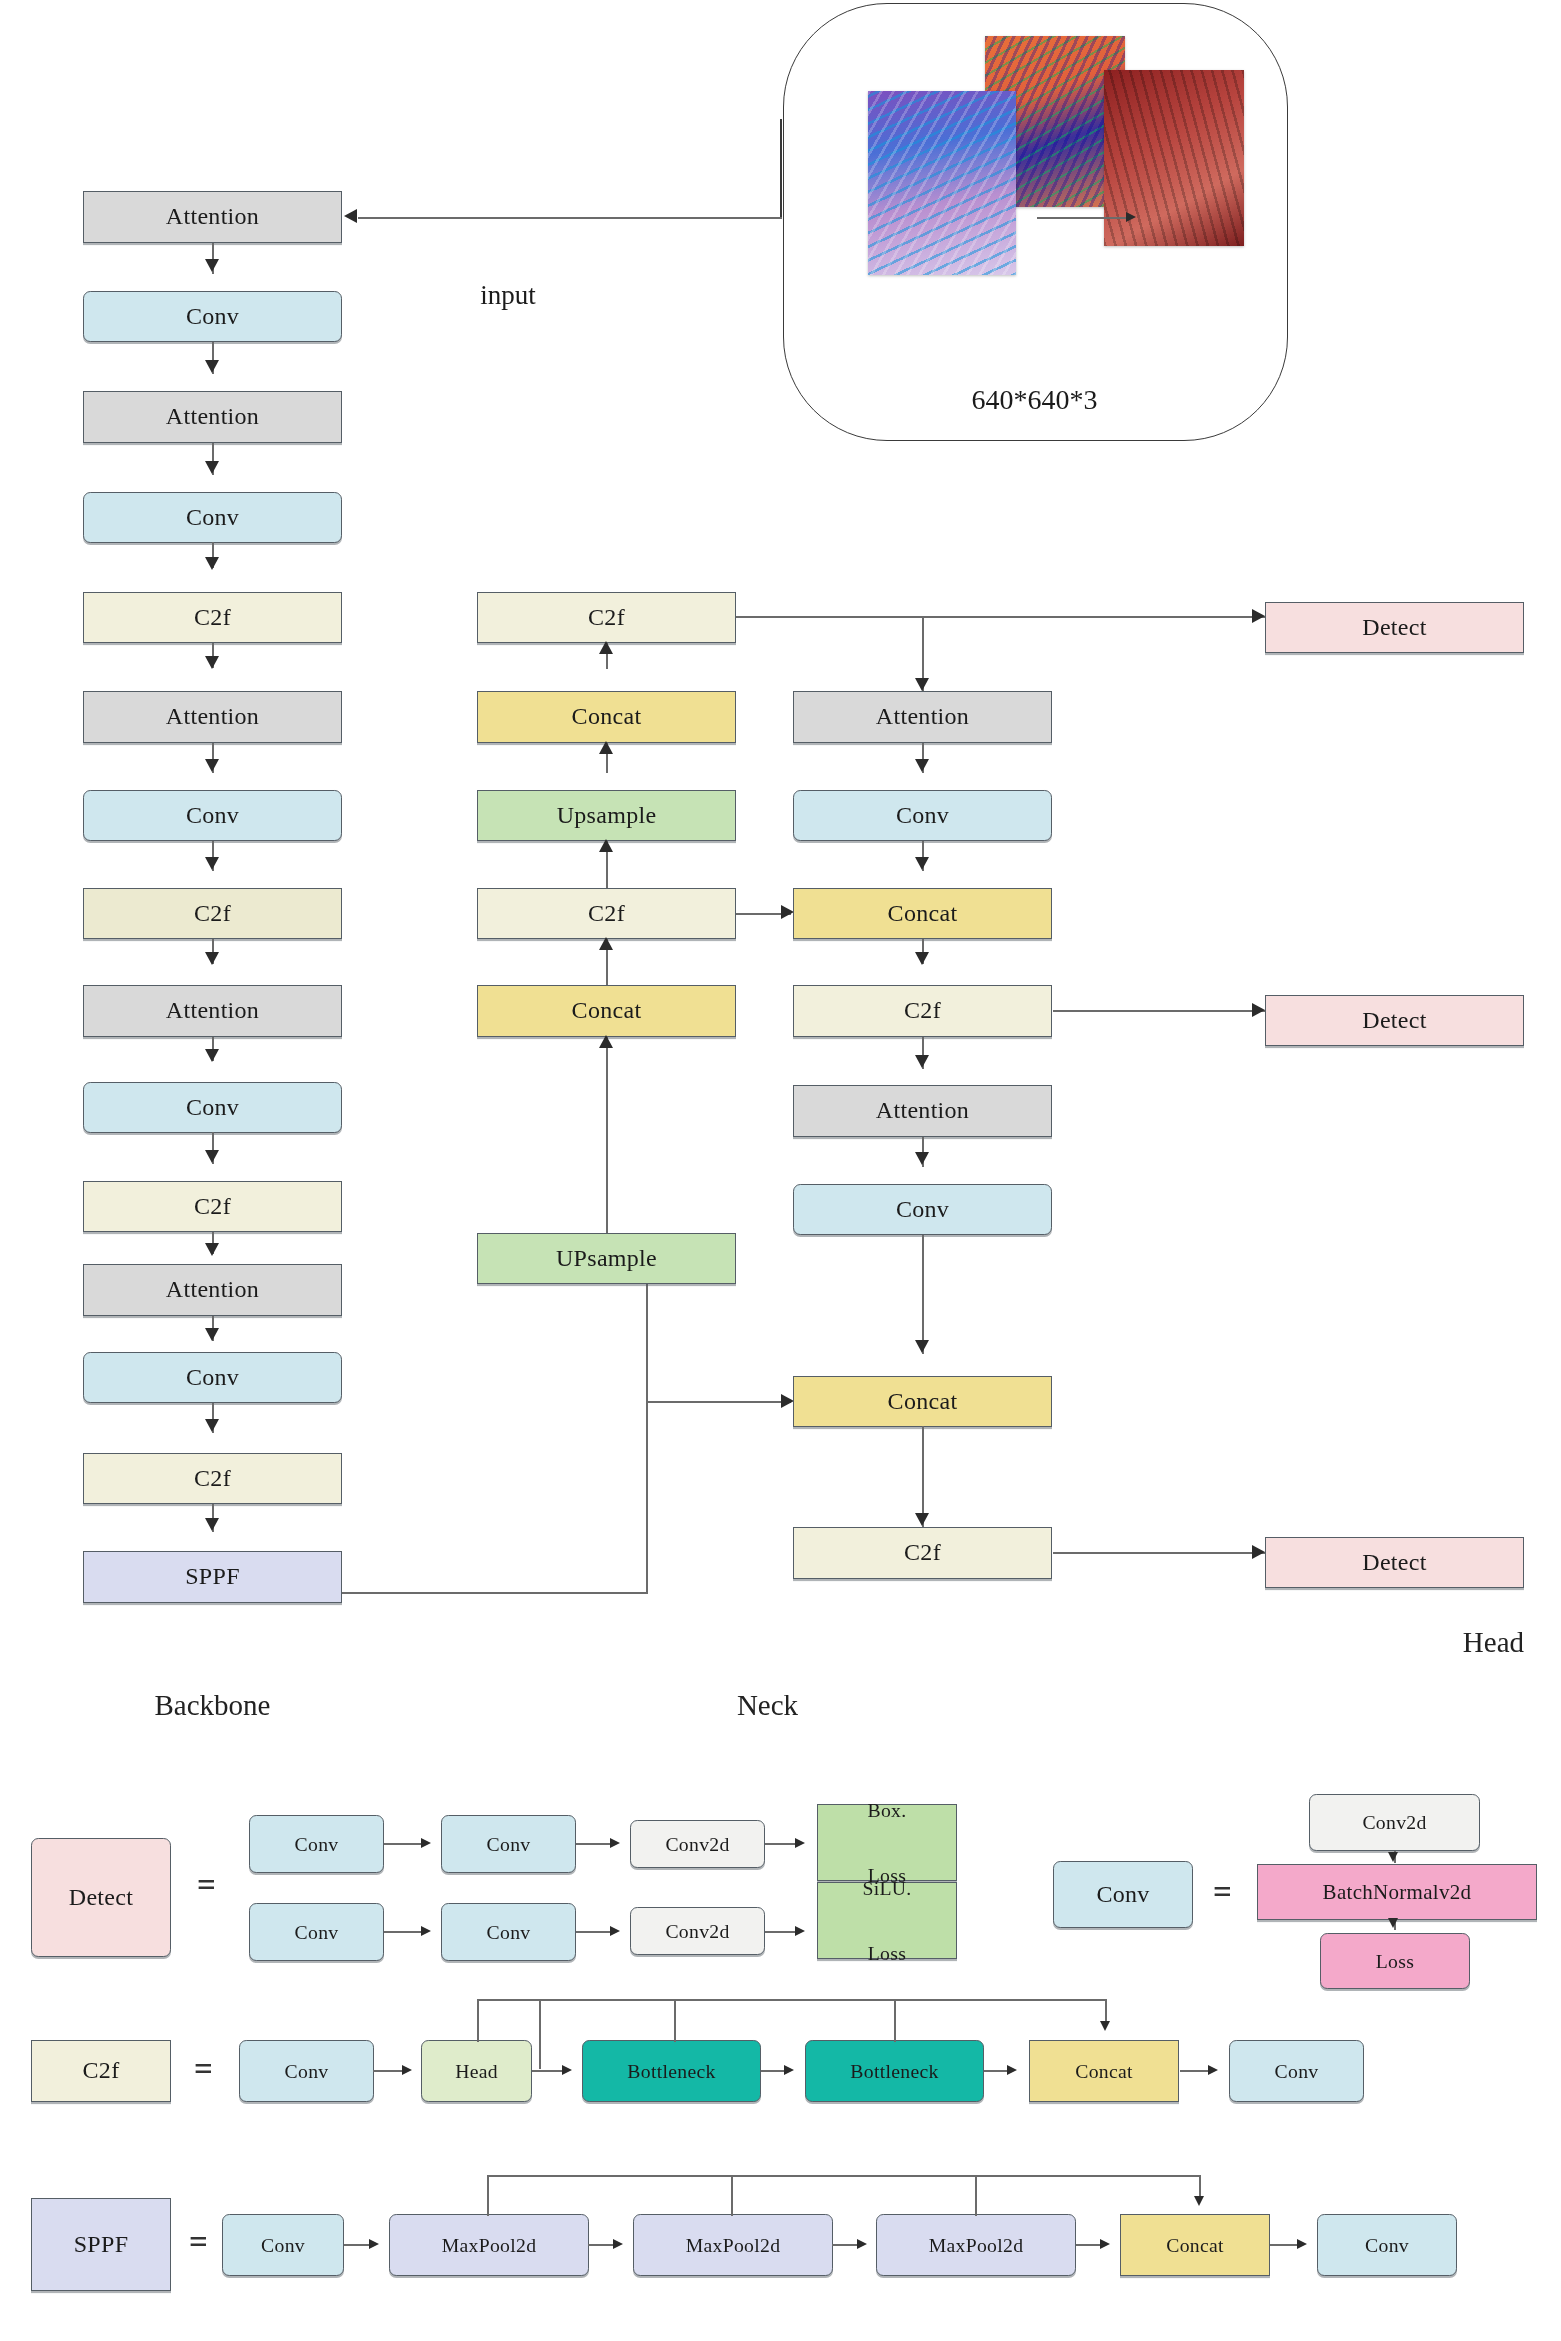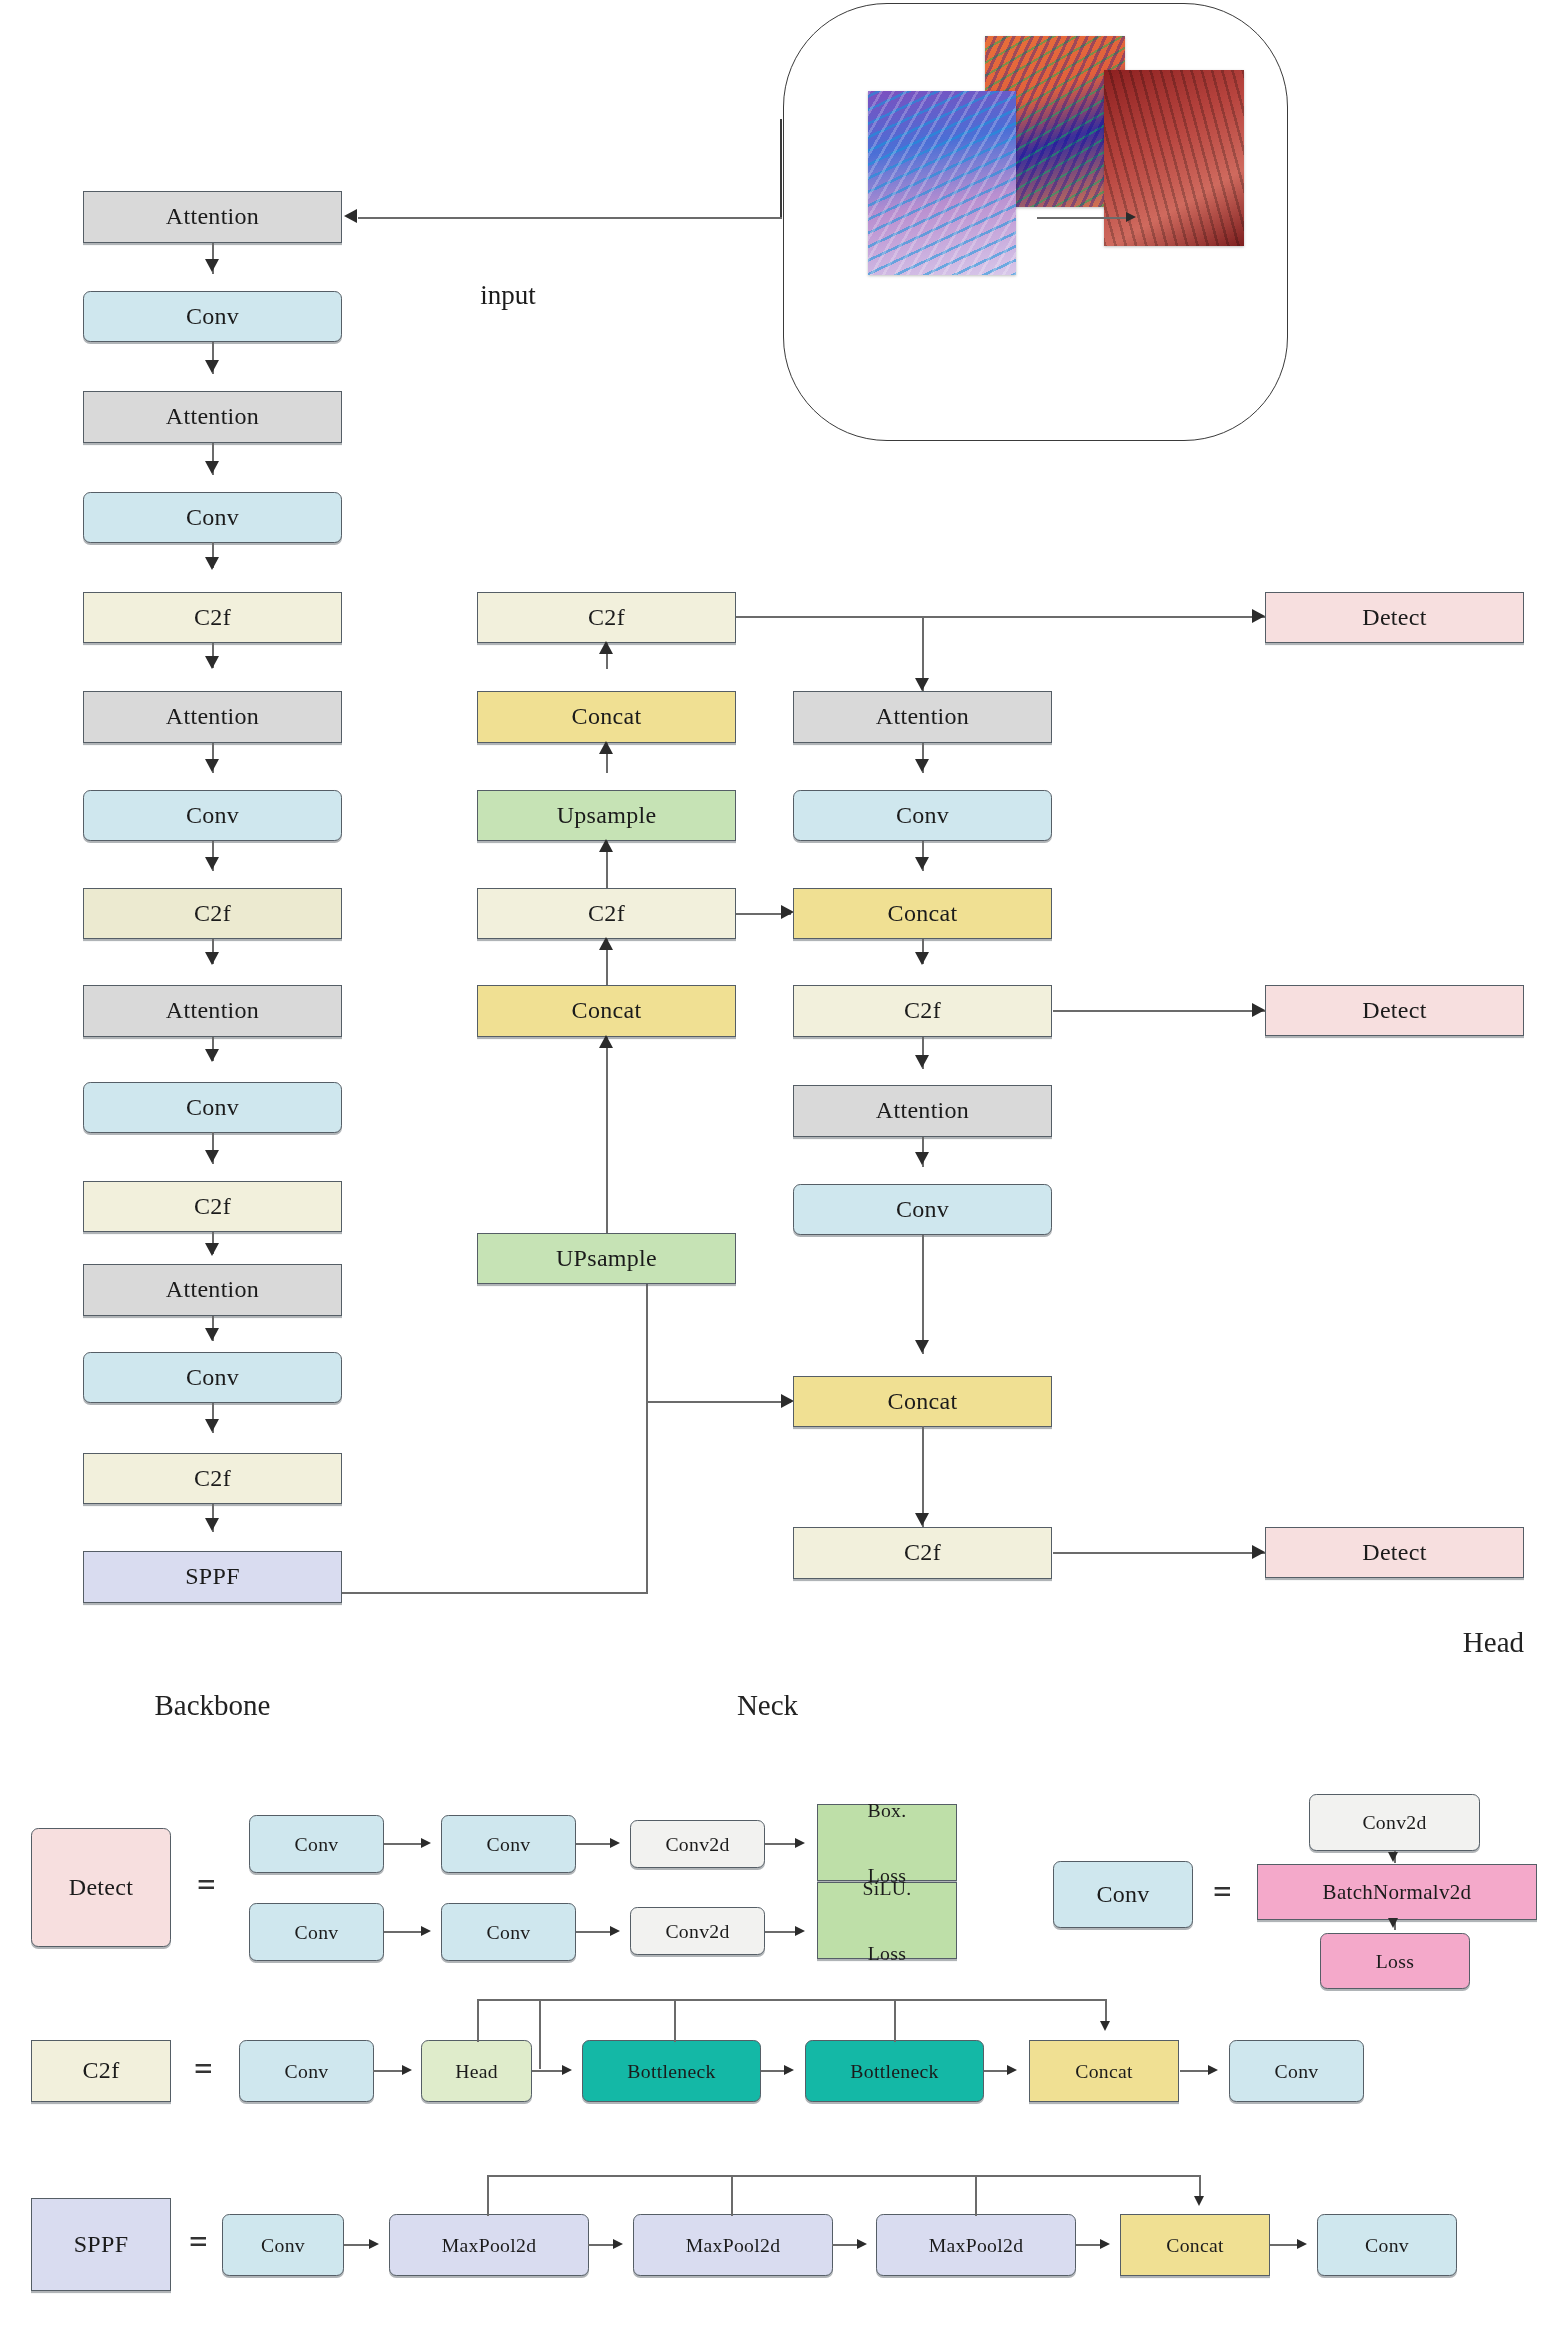--- a/index.html
+++ b/index.html
@@ -25,21 +25,21 @@
   .node.tiny{font-size:19.7px;}
 
   
   .c-attention{background:#d9d9d9;}
   .c-conv{background:#cfe7ee;}
   .c-c2f{background:#f2f0dc;}
   .c-c2f2{background:#ecead0;}
   .c-concat{background:#f0e093;}
   .c-upsample{background:#c6e3b5;}
   .c-sppf{background:#d9dcf0;}
-  .c-detect{background:#f7dfdf;}
+  .c-detect{background:#f7dfdf;margin-top:10px;}
   .c-conv2d{background:#f2f2f0;}
   .c-loss{background:#bedfa8;gap:44px;}
   .c-pink{background:#f4a9ca;}
   .c-bottleneck{background:#14b8a6;text-align:center;}
   .c-split{background:#dfeccb;}
   .c-maxpool{background:#d9dcf0;}
 
   
   .ln{position:absolute;background:#6b6b6b;}
   .ln.v{width:2.1px;}
@@ -89,20 +89,21 @@
 
   <div class="thumb" style="left:868px;top:91px;width:148px;height:184px;
        background:
         repeating-linear-gradient(120deg, rgba(255,255,255,.22) 0 2.6px, rgba(0,0,0,0) 2.6px 10.4px),
         repeating-linear-gradient(-25deg, rgba(20,150,220,.55) 0 2.6px, rgba(0,0,0,0) 2.6px 12.4px),
         linear-gradient(170deg,#7d4fbf 0%,#4a6fd6 30%,#b98fd0 60%,#d8c8ea 100%);"></div>
 
   <div class="ln h" style="left:1037px;top:217px;width:91px;height:1.6px;"></div>
   <div class="arrow right sm" style="left:1126px;top:212px;"></div>
 
+  <div class="cap-label">640*640*3</div>
 
   <div class="ln v" style="left:780px;top:119px;width:1.6px;height:99px;background:#3a3a3a;"></div>
   <div class="ln h" style="left:358px;top:217px;width:424px;"></div>
   <div class="arrow left" style="left:344px;top:209px;"></div>
   <div class="free-label" style="left:430px;top:280px;width:156px;">input</div>
 
   <div class="node c-attention" style="left:83px;top:191px;width:259px;height:52px;">
     <span>Attention</span>
     </div>
   <div class="ln v" style="left:212px;top:243px;height:31px;"></div>

